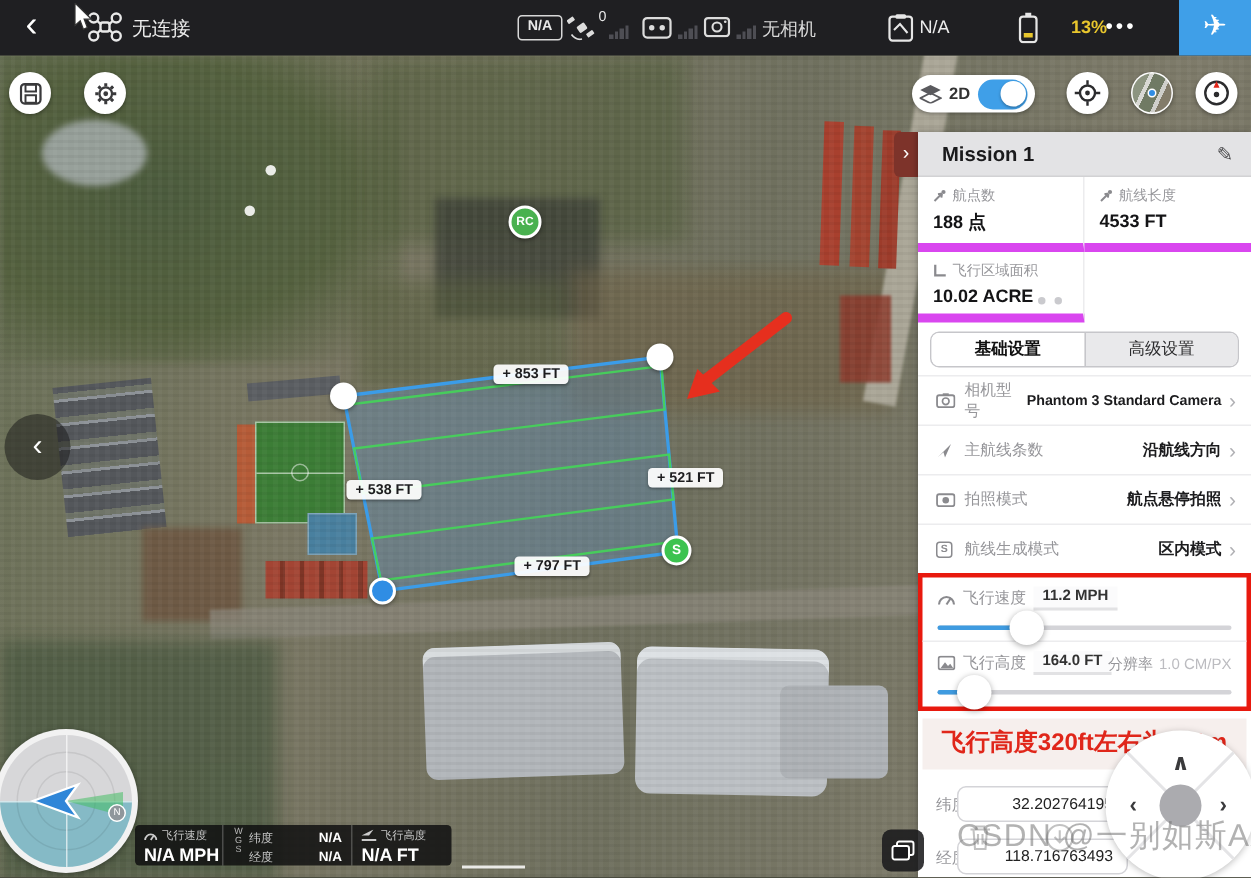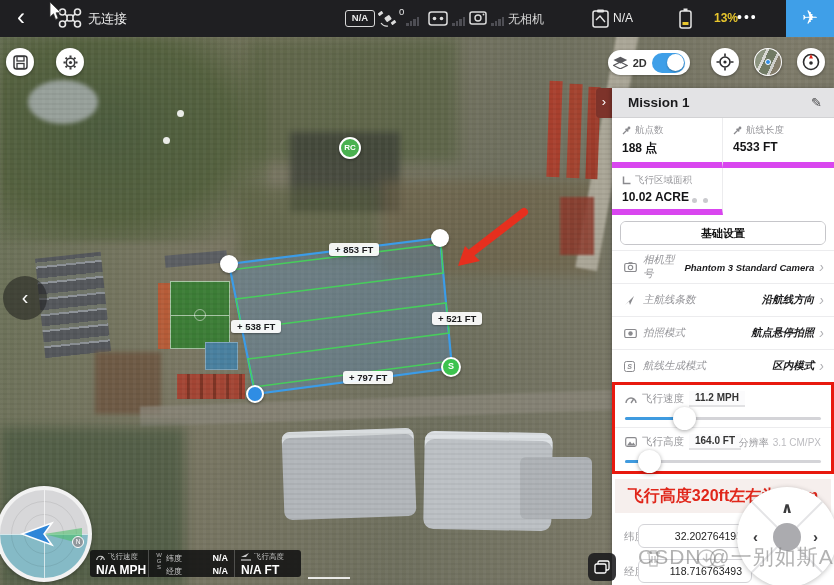--- a/index.html
+++ b/index.html
@@ -59,21 +59,21 @@
   .stat:nth-child(odd) { border-right:1px solid #ececee; }
   .stat .sl { font-size:9.5px; color:#98989c; display:flex; align-items:center; gap:4px; }
   .stat .sv { font-size:12px; font-weight:bold; color:#141416; margin-top:3px; }
   .pag-dots { position:absolute; right:14px; bottom:6px; display:flex; gap:6px; }
   .pag-dots i { width:5px; height:5px; border-radius:50%; background:#cacace; }
   .tabs-wrap { padding:6px 8px 5px; }
   .segment { display:flex; height:24px; border:1px solid #c6c6ca; border-radius:6px; overflow:hidden; }
   .segment .tab { flex:1; font-size:11px; text-align:center; line-height:22px; color:#2c2c2e; }
   .segment .tab.active { background:#fff; font-weight:bold; color:#111; }
   .segment .tab.inactive { background:#e9e9eb; border-left:1px solid #c6c6ca; }
-  .set-row { height:33px; display:flex; align-items:center; padding:0 10px 0 12px; border-top:1px solid #ececee;font-style:italic; }
+  .set-row { height:33px; display:flex; align-items:center; padding:0 10px 0 12px; border-top:1px solid #ececee; }
   .set-row .ic { width:13px; color:#8a8a8e; display:flex; }
   .set-row .sl { font-size:10.5px; color:#96969a; margin-left:6px; }
   .set-row .sv { margin-left:auto; font-size:10.5px; font-weight:bold; color:#1c1c1e; white-space:nowrap; }
   .set-row .chv { font-size:14px; color:#b0b0b4; margin-left:5px; }
   .slider-zone { position:relative; border:3px solid #e8190e; margin-top:0; height:92px; }
   .slider-row { position:relative; height:43px; }
   .slider-row .hdr { position:absolute; left:10px; top:6px; display:flex; align-items:center; gap:5px; }
   .slider-row .hl { font-size:10.5px; color:#96969a; }
   .slider-row .hv { font-size:10px; font-weight:bold; color:#333; padding:1px 6px 2px; border-bottom:2px solid #e2e2e4; background:#fbfbfc; }
   .slider-row .res { position:absolute; right:10px; top:8px; font-size:10px; }
@@ -340,20 +340,21 @@
         <div class="pag-dots">
             <i></i>
             <i></i>
           </div>
       </div>
     </div>
 
     <div class="tabs-wrap">
       <div class="segment">
         <div class="tab active">基础设置</div>
+        <div class="tab inactive">高级设置</div>
       </div>
     </div>
 
     <div class="set-row">
       <span class="ic">
           <svg width="13" height="10" viewBox="0 0 13 10">
             <rect x="0.7" y="1.5" width="11.6" height="8" rx="1.5" fill="none" stroke="#8a8a8e" stroke-width="1.2"></rect>
             <circle cx="6.5" cy="5.5" r="2.2" fill="none" stroke="#8a8a8e" stroke-width="1.1"></circle>
             <rect x="4.5" y="0.2" width="4" height="1.6" fill="#8a8a8e"></rect>
           </svg>
@@ -410,21 +411,21 @@
       <div class="slider-row">
         <div class="hdr">
           <svg width="12" height="10" viewBox="0 0 12 10">
               <rect x="0.7" y="0.7" width="10.6" height="8.6" rx="1.5" fill="none" stroke="#8a8a8e" stroke-width="1.2"></rect>
               <polygon points="2,8.5 5,4.5 7,7 8.5,5.5 10.5,8.5" fill="#8a8a8e"></polygon>
             </svg>
           <span class="hl">飞行高度</span>
           <span class="hv">164.0 FT</span>
         </div>
         <div class="res">
-          <span class="rl">分辨率</span><span class="rv">3.1 CM/PX</span>
+          <span class="rl">分辨率</span><span class="rv">1.0 CM/PX</span>
         </div>
         <div class="track">
           <div class="fill" style="width: 12%;"></div>
           <div class="thumb" style="left: 12%;"></div>
         </div>
       </div>
     </div>
 
     <div class="note">飞行高度320ft左右为100m</div>
 

